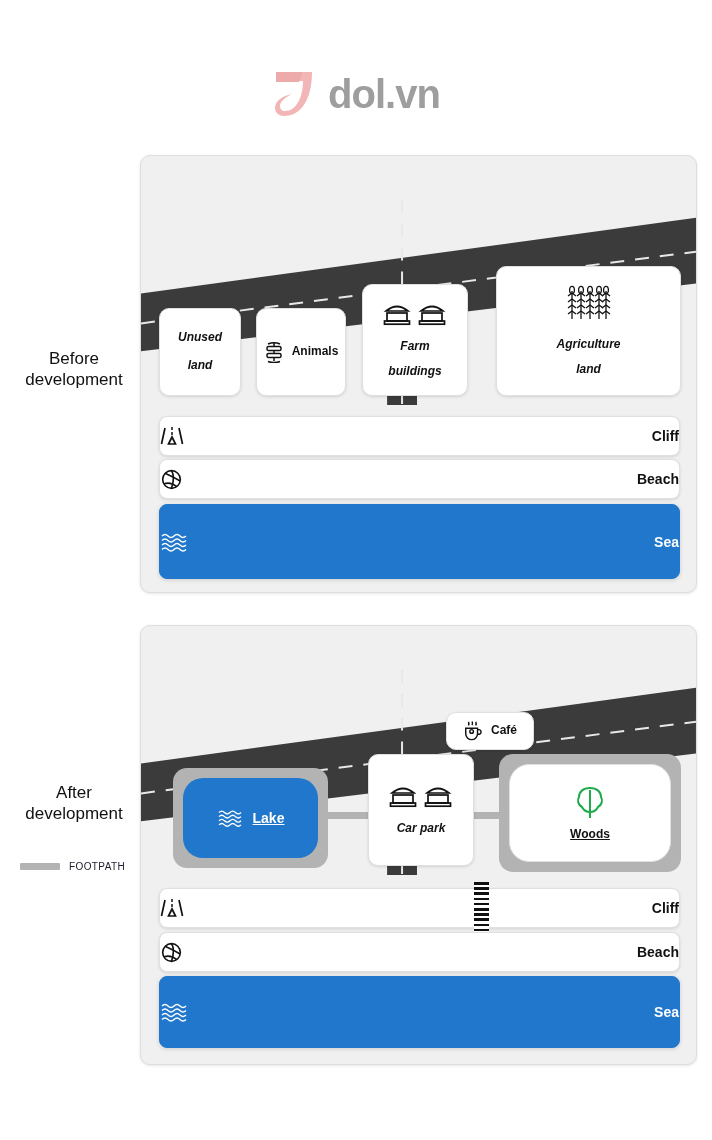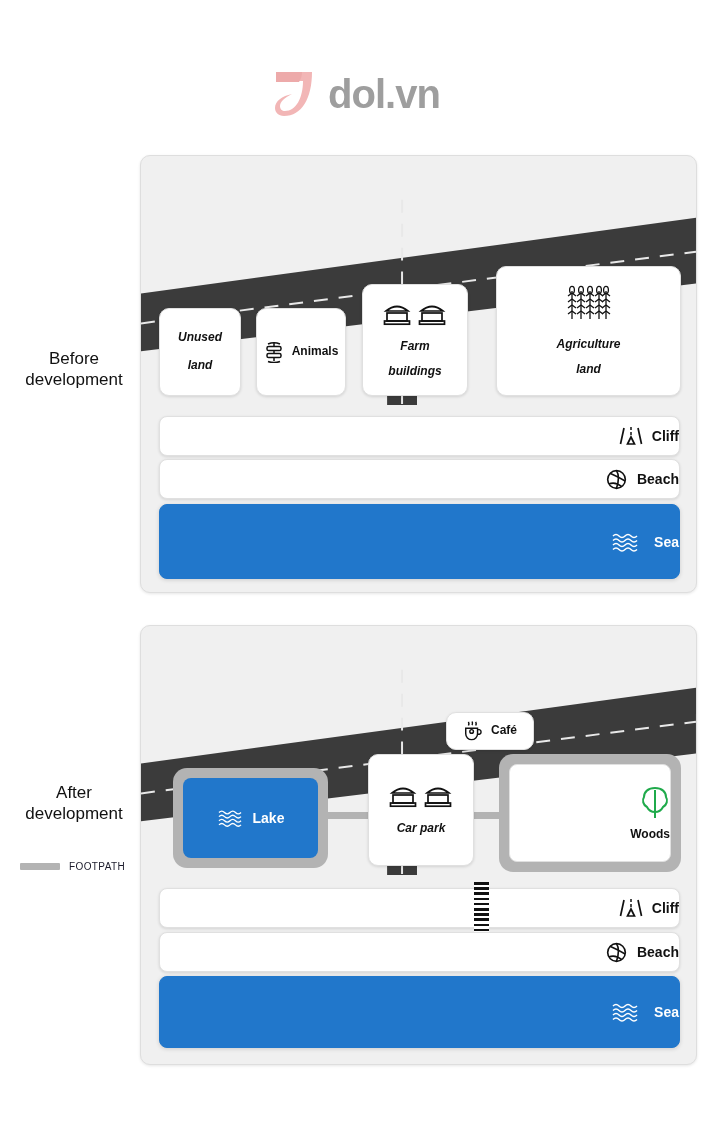--- a/index.html
+++ b/index.html
@@ -65,43 +65,43 @@
     box-shadow: 0 1px 3px rgba(0,0,0,.13);
     display: flex; align-items: center; justify-content: center;
     font-size: 12px; font-weight: 700; color: #111;
     text-align: center; line-height: 1.3;
   }
   .card.stack { flex-direction: column; gap: 12px; font-style: italic; }
   .card.inline { flex-direction: row; gap: 8px; }
 
   .band {
     position: absolute; left: 18px; width: 521px;
-    display: flex; align-items: center; justify-content: flex-end;
+    display: flex; align-items: center; justify-content: space-between;
     gap: 9px; font-size: 14px; font-weight: 700; color: #111;
     background: #ffffff; border: 1px solid #e0e0e0; border-radius: 8px;
     box-shadow: 0 1px 3px rgba(0,0,0,.12);
   }
   .band.sea {
     background: #2177cb; border-color: #2177cb; color: #ffffff;
     box-shadow: 0 1px 4px rgba(0,0,0,.15);
   }
   .band.sea .label { margin-left: 6px; }
 
   
   .path-wrap {
     position: absolute; background: #b3b3b3;
     border-radius: 14px; padding: 10px;
   }
   .path-wrap > .inner {
-    width: 100%; height: 100%; border-radius: 8px;
+    width: 100%; height: 100%; border-radius: 20px;
     display: flex; flex-direction: column;
     align-items: center; justify-content: center; gap: 4px;
-    font-size: 12px; font-weight: 700;
-  }
-  .inner.white { background: #fff; border: 1px solid #e0e0e0; color: #111; align-items: flex-end; }
+    font-size: 12px; font-weight: 700; text-decoration: underline;
+  }
+  .inner.white { background: #fff; border: 1px solid #e0e0e0; color: #111; }
   .inner.blue  { background: #2177cb; color: #fff; font-size: 14px;
                  flex-direction: row; gap: 10px; }
   .path-link { position: absolute; height: 7px; background: #b3b3b3; }
 
   .steps-marker {
     position: absolute;
     background: repeating-linear-gradient(180deg, #111 0 2.6px, #fff 2.6px 5.2px);
   }
 </style>
 </head>

